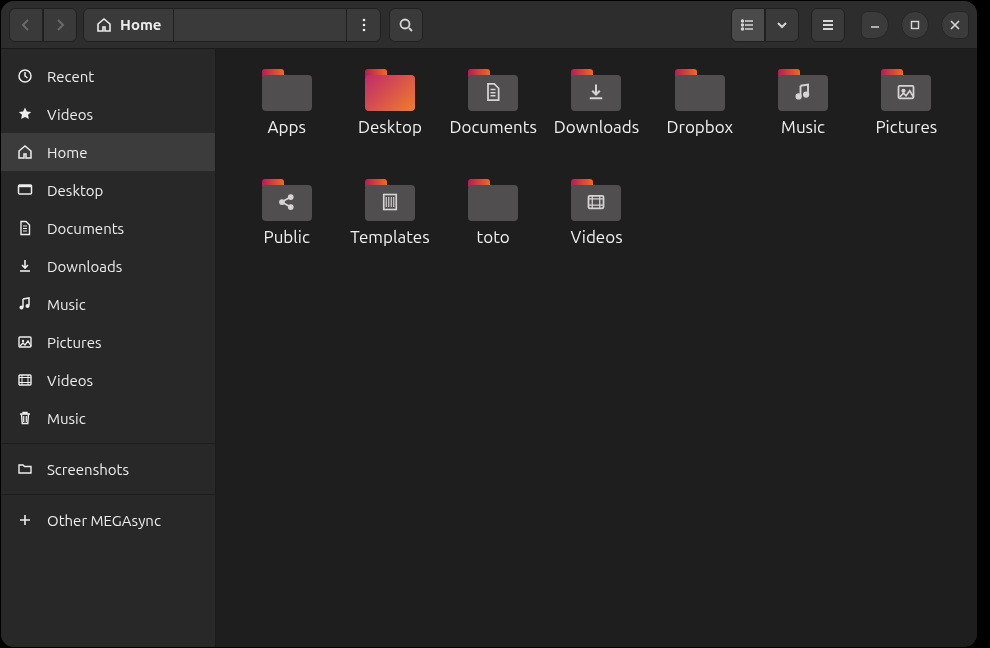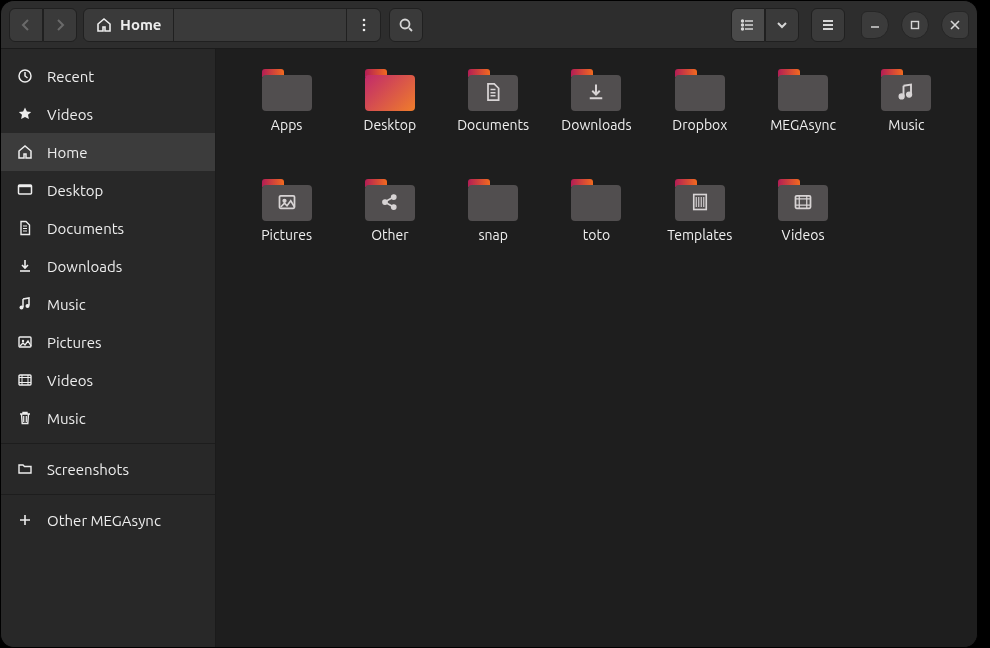--- a/index.html
+++ b/index.html
@@ -116,21 +116,21 @@
     align-content: start;
   }
   .folder {
     display: flex;
     flex-direction: column;
     align-items: center;
     gap: 6px;
     cursor: pointer;
     padding-top: 2px;
   }
-  .folder-label { font-size: 14px; text-align: center; color: #f0f0f0; }
+  .folder-label { font-size: 17px; text-align: center; color: #f0f0f0; }
   .ficon { width: 50px; height: 42px; position: relative; }
   .ftab {
     position: absolute; top: 0; left: 0; width: 22px; height: 8px;
     border-radius: 3px 3px 0 0;
     background: linear-gradient(90deg, #b31d56, #f06a1f);
   }
   .fbody {
     position: absolute; top: 6px; left: 0; right: 0; bottom: 0;
     border-radius: 4px;
     background: #514e4f;
@@ -361,28 +361,20 @@
       <div class="ftab"></div>
       <div class="fbody "></div>
 
     </div>
     <div class="folder-label">Dropbox</div>
   </div>
   <div class="folder">
     <div class="ficon">
       <div class="ftab"></div>
       <div class="fbody "></div>
-
-    </div>
-    <div class="folder-label">MEGAsync</div>
-  </div>
-  <div class="folder">
-    <div class="ficon">
-      <div class="ftab"></div>
-      <div class="fbody "></div>
       <div class="fglyph">
               <svg>
                 <use href="#i-music"></use>
               </svg>
             </div>
     </div>
     <div class="folder-label">Music</div>
   </div>
   <div class="folder">
     <div class="ficon">
@@ -399,49 +391,41 @@
   <div class="folder">
     <div class="ficon">
       <div class="ftab"></div>
       <div class="fbody "></div>
       <div class="fglyph">
               <svg>
                 <use href="#i-share"></use>
               </svg>
             </div>
     </div>
-    <div class="folder-label">Other</div>
-  </div>
-  <div class="folder">
-    <div class="ficon">
-      <div class="ftab"></div>
-      <div class="fbody "></div>
-
-    </div>
-    <div class="folder-label">snap</div>
+    <div class="folder-label">Public</div>
+  </div>
+  <div class="folder">
+    <div class="ficon">
+      <div class="ftab"></div>
+      <div class="fbody "></div>
+      <div class="fglyph">
+              <svg>
+                <use href="#i-template"></use>
+              </svg>
+            </div>
+    </div>
+    <div class="folder-label">Templates</div>
   </div>
   <div class="folder">
     <div class="ficon">
       <div class="ftab"></div>
       <div class="fbody "></div>
 
     </div>
     <div class="folder-label">toto</div>
-  </div>
-  <div class="folder">
-    <div class="ficon">
-      <div class="ftab"></div>
-      <div class="fbody "></div>
-      <div class="fglyph">
-              <svg>
-                <use href="#i-template"></use>
-              </svg>
-            </div>
-    </div>
-    <div class="folder-label">Templates</div>
   </div>
   <div class="folder">
     <div class="ficon">
       <div class="ftab"></div>
       <div class="fbody "></div>
       <div class="fglyph">
               <svg>
                 <use href="#i-video"></use>
               </svg>
             </div>

